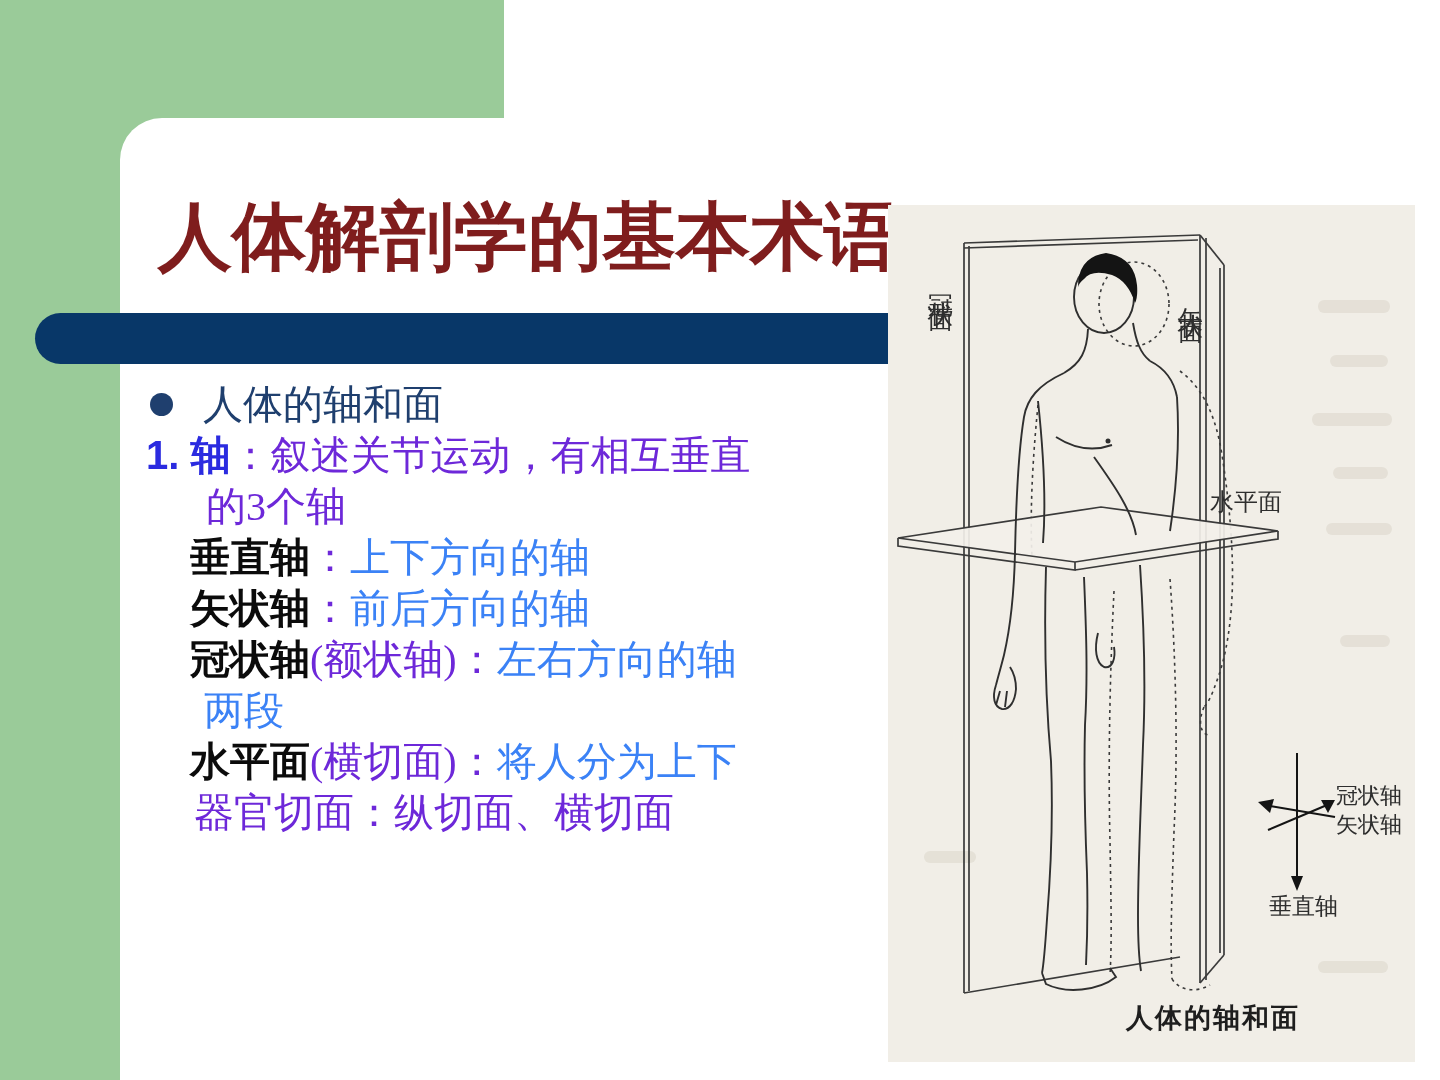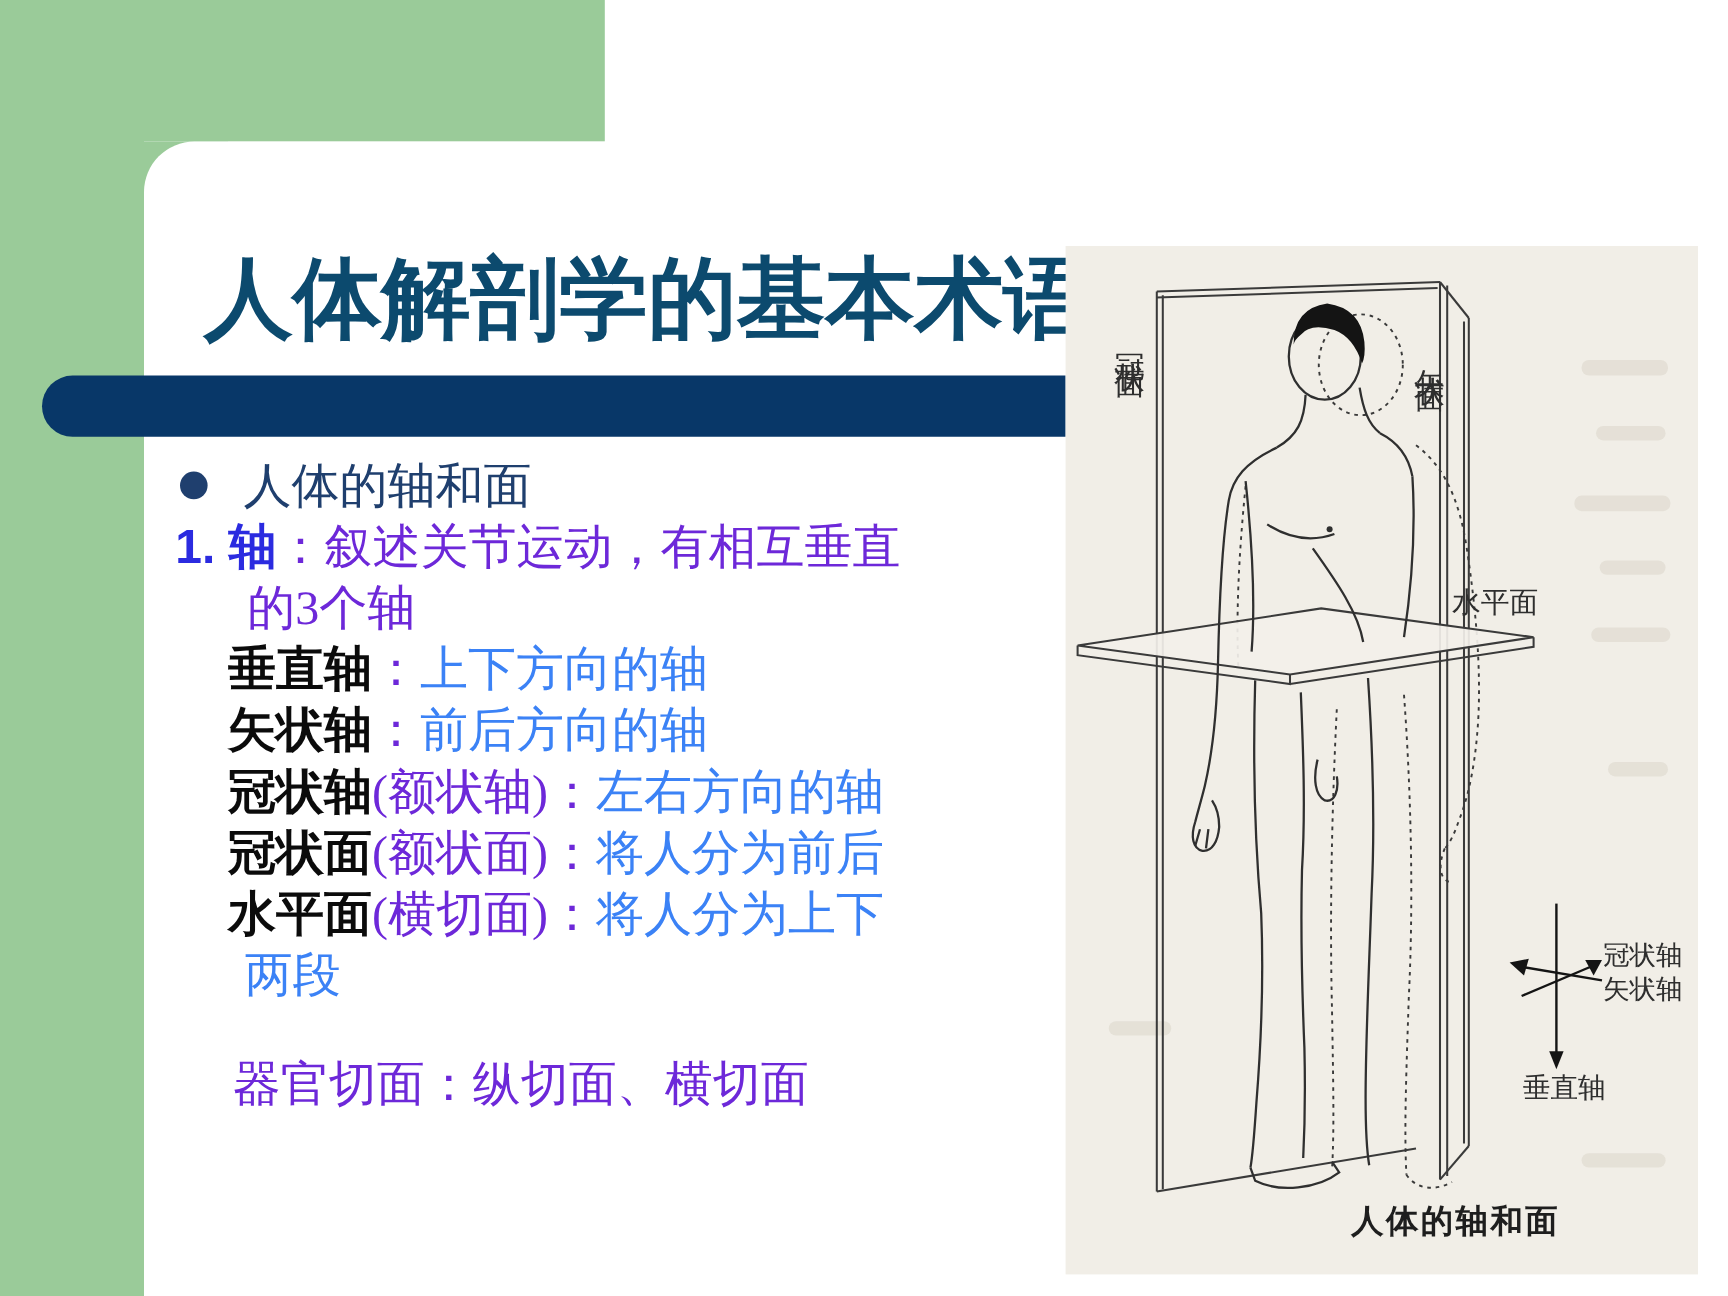--- a/index.html
+++ b/index.html
@@ -5,30 +5,30 @@
   html,body{margin:0;padding:0;background:#ffffff;}
   .slide{position:relative;width:1440px;height:1080px;overflow:hidden;background:#ffffff;
          font-family:"Liberation Serif","DejaVu Serif",serif;}
   
   .bg-green-top{position:absolute;left:0;top:0;width:504px;height:118px;background:#9ACB99;}
   .bg-green-left{position:absolute;left:0;top:0;width:120px;height:1080px;background:#9ACB99;}
   .corner-fill{position:absolute;left:120px;top:118px;width:70px;height:70px;background:#9ACB99;}
   .content-panel{position:absolute;left:120px;top:118px;width:1320px;height:962px;
                  background:#ffffff;border-top-left-radius:42px;}
   
-  .title{position:absolute;left:158px;top:188px;margin:12px;font-size:74px;font-weight:700;
-         color:#0c4a6e;letter-spacing:0px;white-space:nowrap;text-align:right;}
+  .title{position:absolute;left:158px;top:188px;margin:0;font-size:74px;font-weight:700;
+         color:#7f1d1d;letter-spacing:0px;white-space:nowrap;text-align:right;}
   
   .divider-bar{position:absolute;left:35px;top:313px;width:853px;height:51px;background:#083768;
                border-top-left-radius:26px;border-bottom-left-radius:26px;}
   
   .body-text{position:absolute;left:146px;top:379px;width:770px;}
   .line{display:block;white-space:nowrap;line-height:51px;height:51px;font-size:40px;}
   .ind44{padding-left:44px;}
-  .ind48{padding-left:48px;margin-top:40px;}
+  .ind48{padding-left:48px;}
   .ind58{padding-left:58px;}
   .ind60{padding-left:60px;}
   .dot{display:inline-block;width:23px;height:23px;border-radius:50%;background:#1F3F6E;
        margin:0 30px 0 4px;vertical-align:2px;}
   .seg-bullet{color:#1F3F6E;}
   .seg-num{font-family:"Liberation Sans","DejaVu Sans",sans-serif;font-weight:700;color:#2B2BE0;}
   .seg-headblue{font-weight:700;color:#2B2BE0;}
   .seg-headblack{font-weight:700;color:#0B0B0B;}
   .seg-black{color:#6d28d9;}
   .seg-blue{color:#3b82f6;}
@@ -69,28 +69,25 @@
     </div>
     <div class="line ind44">
       <span class="seg-headblack">垂直轴</span><span class="seg-black">：</span><span class="seg-blue">上下方向的轴</span>
     </div>
     <div class="line ind44">
       <span class="seg-headblack">矢状轴</span><span class="seg-black">：</span><span class="seg-blue">前后方向的轴</span>
     </div>
     <div class="line ind44">
       <span class="seg-headblack">冠状轴</span><span class="seg-black">(额状轴)：</span><span class="seg-blue">左右方向的轴</span>
     </div>
-    <div class="line ind44">
-      <span class="seg-headblack">冠状面</span><span class="seg-black">(额状面)：</span><span class="seg-blue">将人分为前后</span>
+    <div class="line ind58">
+      <span class="seg-blue">两段</span>
     </div>
     <div class="line ind44">
       <span class="seg-headblack">水平面</span><span class="seg-black">(横切面)：</span><span class="seg-blue">将人分为上下</span>
-    </div>
-    <div class="line ind58">
-      <span class="seg-blue">两段</span>
     </div>
     <div class="line ind48">
       <span class="seg-black">器官切面：纵切面、横切面</span>
     </div>
   </div>
 
   <div class="diagram">
     <svg width="527" height="857" viewBox="0 0 527 857">
 
       <g fill="#CFC9BB" opacity="0.35">

